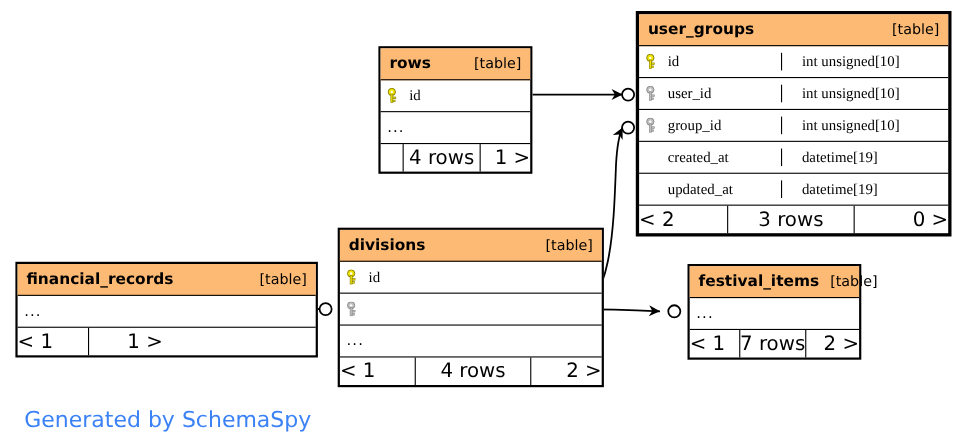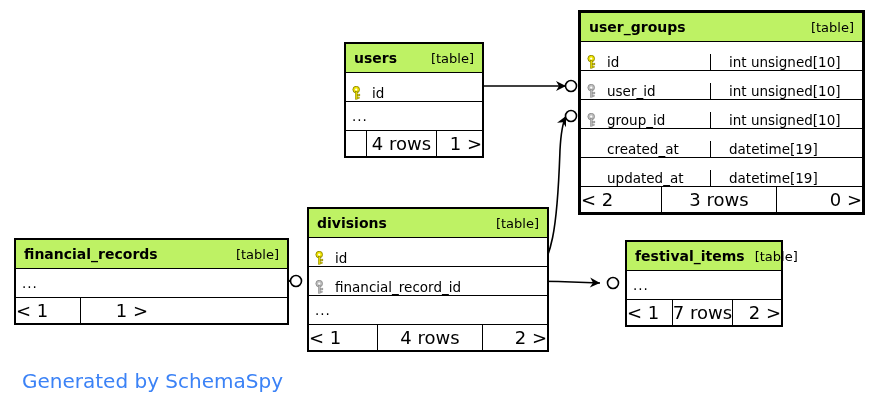--- a/index.html
+++ b/index.html
@@ -40,43 +40,44 @@
     z-index: 2;
   }
   .table-box.emphasis {
     border-width: 3px;
   }
 
   .tbl-header {
     display: flex;
     align-items: center;
     justify-content: space-between;
-    background: #bef264;
+    background: #fdba74;
     border-bottom: 1px solid #000000;
     padding: 0 8px;
     height: 29px;
     box-sizing: border-box;
   }
   .tbl-name {
     font-weight: bold;
     font-size: 14px;
     white-space: nowrap;
   }
   .tbl-tag {
     font-size: 13px;
     white-space: nowrap;
     padding-left: 10px;
   }
 
   .tbl-row {
     display: flex;
-    align-items: flex-end;
+    align-items: center;
     border-bottom: 1px solid #000000;
     height: 29px;
     box-sizing: border-box;
+    font-family: Liberation Serif, serif;
   }
 
   .col-name {
     display: flex;
     align-items: center;
     flex: 1 1 auto;
     padding: 0 6px;
     font-size: 13.5px;
     white-space: nowrap;
     overflow: hidden;
@@ -177,21 +178,21 @@
     </g>
 
     <g>
       <path d="M 245,281 L 291,281" stroke="#000000" stroke-width="1.6" fill="none" marker-end="url(#crowfoot)"></path>
       <circle cx="296" cy="281" r="5.5" fill="#ffffff" stroke="#000000" stroke-width="1.6"></circle>
     </g>
   </svg>
 
   <div class="table-box" style="left:344px; top:42px; width:140px;">
     <div class="tbl-header">
-      <span class="tbl-name">users</span>
+      <span class="tbl-name">rows</span>
       <span class="tbl-tag">[table]</span>
     </div>
     <div class="tbl-row">
       <div class="col-name">
         <span class="key-icon">
           <svg width="13" height="14" viewBox="0 0 13 14">
             <circle cx="4.2" cy="3.6" r="3.3" fill="#f2e600" stroke="#8a8200" stroke-width="0.9"></circle>
             <circle cx="4.2" cy="3.6" r="1.1" fill="#ffffff"></circle>
             <rect x="3.3" y="5.6" width="1.9" height="7.6" fill="#f2e600" stroke="#8a8200" stroke-width="0.6"></rect>
             <rect x="5.2" y="8.2" width="2.6" height="1.5" fill="#f2e600" stroke="#8a8200" stroke-width="0.6"></rect>
@@ -309,21 +310,20 @@
       <div class="col-name">
         <span class="key-icon">
           <svg width="13" height="14" viewBox="0 0 13 14">
             <circle cx="4.2" cy="3.6" r="3.3" fill="#bfbfbf" stroke="#8c8c8c" stroke-width="0.9"></circle>
             <circle cx="4.2" cy="3.6" r="1.1" fill="#ffffff"></circle>
             <rect x="3.3" y="5.6" width="1.9" height="7.6" fill="#bfbfbf" stroke="#8c8c8c" stroke-width="0.6"></rect>
             <rect x="5.2" y="8.2" width="2.6" height="1.5" fill="#bfbfbf" stroke="#8c8c8c" stroke-width="0.6"></rect>
             <rect x="5.2" y="11.0" width="2.0" height="1.5" fill="#bfbfbf" stroke="#8c8c8c" stroke-width="0.6"></rect>
           </svg>
         </span>
-        <span>financial_record_id</span>
       </div>
     </div>
     <div class="ellipsis-row">...</div>
     <div class="tbl-footer">
       <div class="foot-cell foot-left" style="width:68px;">&lt; 1</div>
       <div class="foot-cell foot-center" style="flex:1 1 auto;">4 rows</div>
       <div class="foot-cell foot-right" style="width:65px;">2 &gt;</div>
     </div>
   </div>
 

